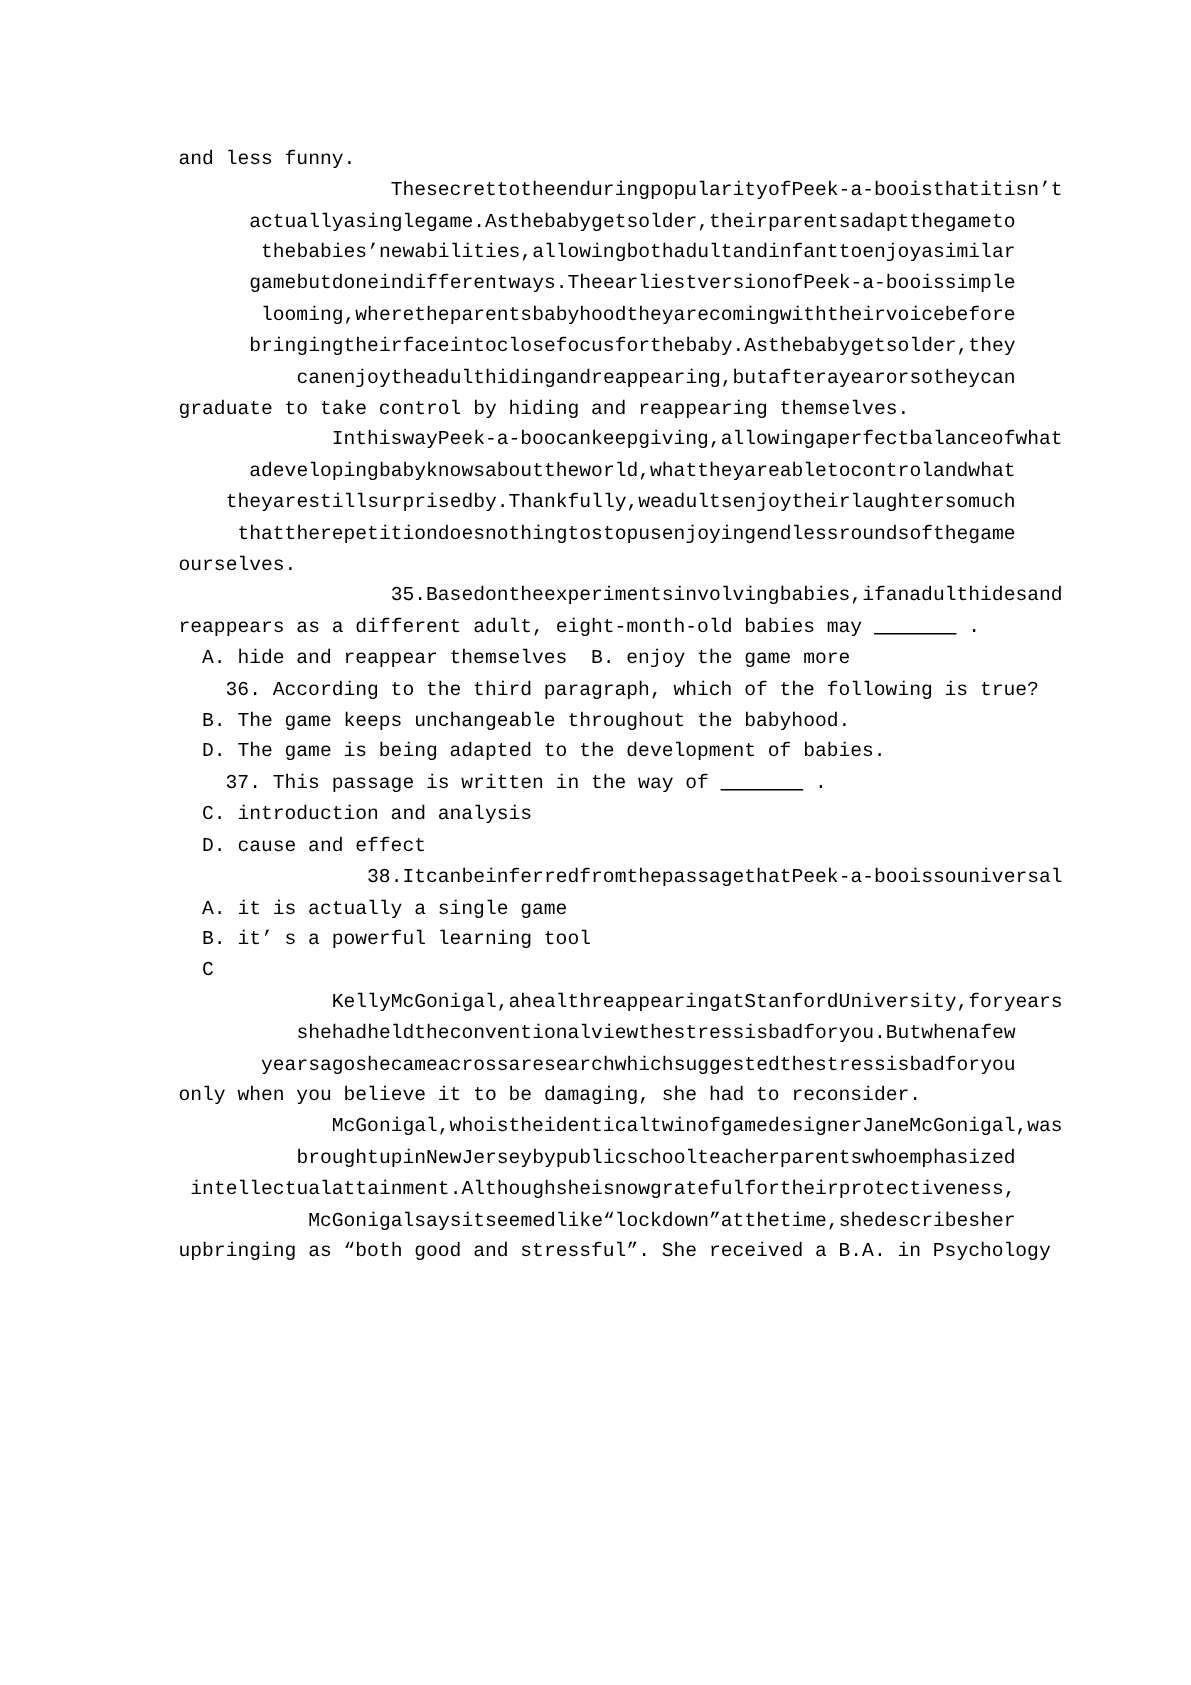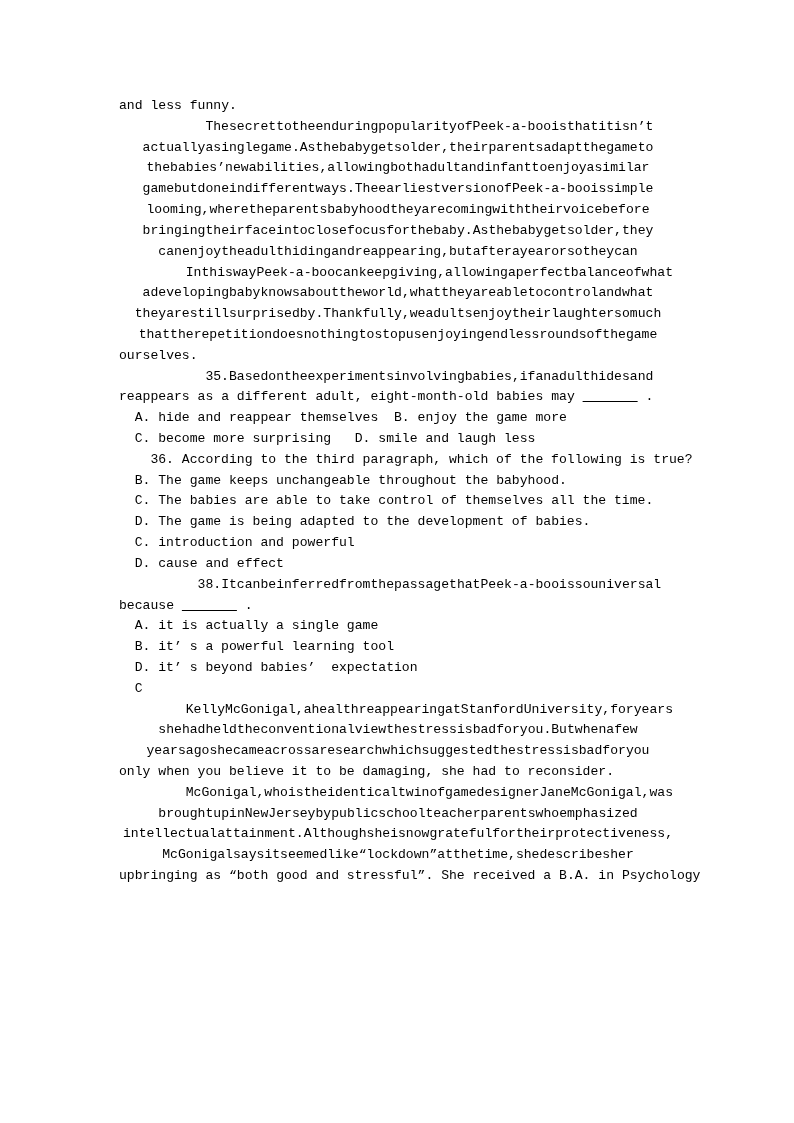--- a/index.html
+++ b/index.html
@@ -39,21 +39,21 @@
     letter-spacing: 0px;
     white-space: pre-wrap;
     word-spacing: 0px;
     margin: 0;
     padding: 0;
   }
 
   
   .just {
     display: flex;
-    justify-content: center;
+    justify-content: flex-end;
     width: 100%;
   }
   .just > span.w {
     white-space: pre;
     display: inline-block;
   }
   
   .flush {
     display: block;
     white-space: pre;
@@ -80,50 +80,48 @@
         <div class="line flush">and less funny.</div>
       </div>
       <div>
         <div class="line just indent2"><span class="w">The</span><span class="w">secret</span><span class="w">to</span><span class="w">the</span><span class="w">enduring</span><span class="w">popularity</span><span class="w">of</span><span class="w">Peek-a-boo</span><span class="w">is</span><span class="w">that</span><span class="w">it</span><span class="w">isn’</span><span class="w">t</span></div>
         <div class="line just"><span class="w">actually</span><span class="w">a</span><span class="w">single</span><span class="w">game.</span><span class="w">As</span><span class="w">the</span><span class="w">baby</span><span class="w">gets</span><span class="w">older,</span><span class="w">their</span><span class="w">parents</span><span class="w">adapt</span><span class="w">the</span><span class="w">game</span><span class="w">to</span></div>
         <div class="line just"><span class="w">the</span><span class="w">babies’</span><span class="w">new</span><span class="w">abilities,</span><span class="w">allowing</span><span class="w">both</span><span class="w">adult</span><span class="w">and</span><span class="w">infant</span><span class="w">to</span><span class="w">enjoy</span><span class="w">a</span><span class="w">similar</span></div>
         <div class="line just"><span class="w">game</span><span class="w">but</span><span class="w">done</span><span class="w">in</span><span class="w">different</span><span class="w">ways.</span><span class="w">The</span><span class="w">earliest</span><span class="w">version</span><span class="w">of</span><span class="w">Peek-a-boo</span><span class="w">is</span><span class="w">simple</span></div>
         <div class="line just"><span class="w">looming,</span><span class="w">where</span><span class="w">the</span><span class="w">parents</span><span class="w">babyhood</span><span class="w">they</span><span class="w">are</span><span class="w">coming</span><span class="w">with</span><span class="w">their</span><span class="w">voice</span><span class="w">before</span></div>
         <div class="line just"><span class="w">bringing</span><span class="w">their</span><span class="w">face</span><span class="w">into</span><span class="w">close</span><span class="w">focus</span><span class="w">for</span><span class="w">the</span><span class="w">baby.</span><span class="w">As</span><span class="w">the</span><span class="w">baby</span><span class="w">gets</span><span class="w">older,</span><span class="w">they</span></div>
         <div class="line just"><span class="w">can</span><span class="w">enjoy</span><span class="w">the</span><span class="w">adult</span><span class="w">hiding</span><span class="w">and</span><span class="w">reappearing,</span><span class="w">but</span><span class="w">after</span><span class="w">a</span><span class="w">year</span><span class="w">or</span><span class="w">so</span><span class="w">they</span><span class="w">can</span></div>
+        <div class="line flush">graduate to take control by hiding and reappearing themselves.</div>
       </div>
       <div>
         <div class="line just indent2"><span class="w">In</span><span class="w">this</span><span class="w">way</span><span class="w">Peek-a-boo</span><span class="w">can</span><span class="w">keep</span><span class="w">giving,</span><span class="w">allowing</span><span class="w">a</span><span class="w">perfect</span><span class="w">balance</span><span class="w">of</span><span class="w">what</span></div>
         <div class="line just"><span class="w">a</span><span class="w">developing</span><span class="w">baby</span><span class="w">knows</span><span class="w">about</span><span class="w">the</span><span class="w">world,</span><span class="w">what</span><span class="w">they</span><span class="w">are</span><span class="w">able</span><span class="w">to</span><span class="w">control</span><span class="w">and</span><span class="w">what</span></div>
         <div class="line just"><span class="w">they</span><span class="w">are</span><span class="w">still</span><span class="w">surprised</span><span class="w">by.</span><span class="w">Thankfully,</span><span class="w">we</span><span class="w">adults</span><span class="w">enjoy</span><span class="w">their</span><span class="w">laughter</span><span class="w">so</span><span class="w">much</span></div>
         <div class="line just"><span class="w">that</span><span class="w">the</span><span class="w">repetition</span><span class="w">does</span><span class="w">nothing</span><span class="w">to</span><span class="w">stop</span><span class="w">us</span><span class="w">enjoying</span><span class="w">endless</span><span class="w">rounds</span><span class="w">of</span><span class="w">the</span><span class="w">game</span></div>
         <div class="line flush">ourselves.</div>
       </div>
       <div>
         <div class="line just indent2"><span class="w">35.</span><span class="w">Based</span><span class="w">on</span><span class="w">the</span><span class="w">experiments</span><span class="w">involving</span><span class="w">babies,</span><span class="w">if</span><span class="w">an</span><span class="w">adult</span><span class="w">hides</span><span class="w">and</span></div>
         <div class="line flush"><span>reappears as a different adult, eight-month-old babies may </span><span class="blank">       </span><span> .</span></div>
         <div class="line flush indent1">A. hide and reappear themselves  B. enjoy the game more</div>
-        <div class="line flush indent1">C. become more surprising   D. smile and laugh less</div>
       </div>
       <div>
         <div class="line flush indent2">36. According to the third paragraph, which of the following is true?</div>
         <div class="line flush indent1">B. The game keeps unchangeable throughout the babyhood.</div>
-        <div class="line flush indent1">C. The babies are able to take control of themselves all the time.</div>
         <div class="line flush indent1">D. The game is being adapted to the development of babies.</div>
       </div>
       <div>
-        <div class="line flush indent1">C. introduction and powerful</div>
+        <div class="line flush indent2"><span>37. This passage is written in the way of </span><span class="blank">       </span><span> .</span></div>
+        <div class="line flush indent1">C. introduction and analysis</div>
         <div class="line flush indent1">D. cause and effect</div>
       </div>
       <div>
         <div class="line just indent2"><span class="w">38.</span><span class="w">It</span><span class="w">can</span><span class="w">be</span><span class="w">inferred</span><span class="w">from</span><span class="w">the</span><span class="w">passage</span><span class="w">that</span><span class="w">Peek-a-boo</span><span class="w">is</span><span class="w">so</span><span class="w">universal</span></div>
-        <div class="line flush"><span>because </span><span class="blank">       </span><span> .</span></div>
         <div class="line flush indent1">A. it is actually a single game</div>
         <div class="line flush indent1">B. it’ s a powerful learning tool</div>
-        <div class="line flush indent1">D. it’ s beyond babies’  expectation</div>
       </div>
       <div class="line flush indent1">C</div>
       <div>
         <div class="line just indent2"><span class="w">Kelly</span><span class="w">McGonigal,</span><span class="w">a</span><span class="w">health</span><span class="w">reappearing</span><span class="w">at</span><span class="w">Stanford</span><span class="w">University,</span><span class="w">for</span><span class="w">years</span></div>
         <div class="line just"><span class="w">she</span><span class="w">had</span><span class="w">held</span><span class="w">the</span><span class="w">conventional</span><span class="w">view</span><span class="w">the</span><span class="w">stress</span><span class="w">is</span><span class="w">bad</span><span class="w">for</span><span class="w">you.</span><span class="w">But</span><span class="w">when</span><span class="w">a</span><span class="w">few</span></div>
         <div class="line just"><span class="w">years</span><span class="w">ago</span><span class="w">she</span><span class="w">came</span><span class="w">across</span><span class="w">a</span><span class="w">research</span><span class="w">which</span><span class="w">suggested</span><span class="w">the</span><span class="w">stress</span><span class="w">is</span><span class="w">bad</span><span class="w">for</span><span class="w">you</span></div>
         <div class="line flush">only when you believe it to be damaging, she had to reconsider.</div>
       </div>
       <div>
         <div class="line just indent2"><span class="w">McGonigal,</span><span class="w">who</span><span class="w">is</span><span class="w">the</span><span class="w">identical</span><span class="w">twin</span><span class="w">of</span><span class="w">game</span><span class="w">designer</span><span class="w">Jane</span><span class="w">McGonigal,</span><span class="w">was</span></div>

